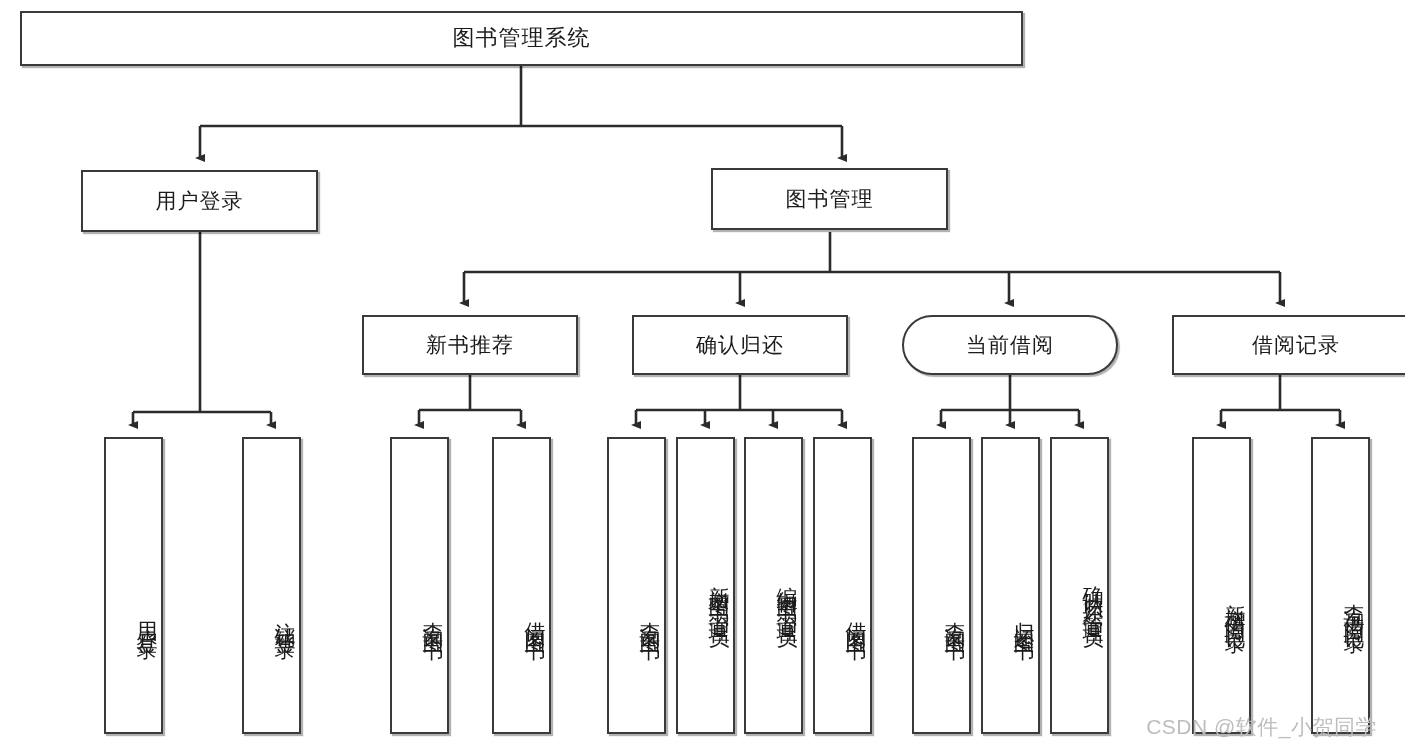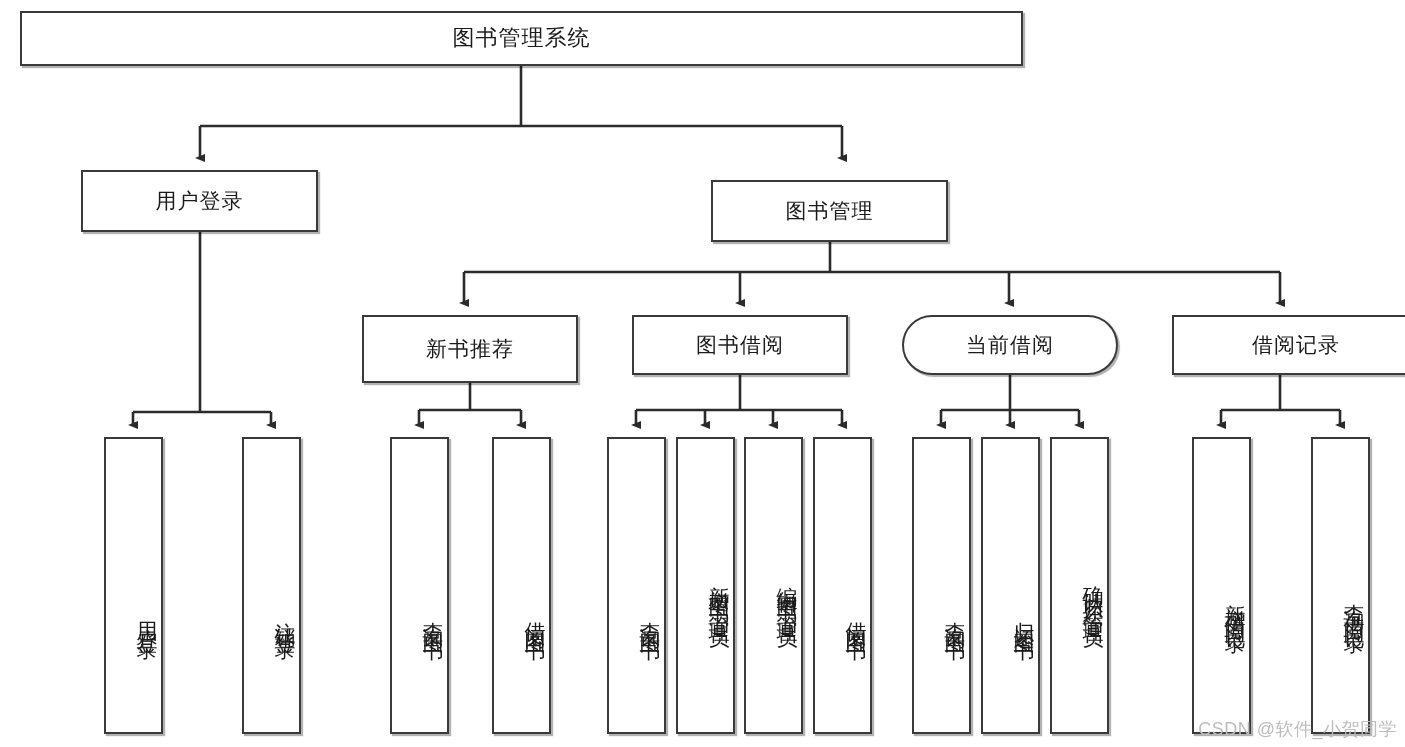--- a/index.html
+++ b/index.html
@@ -55,23 +55,23 @@
     overflow: hidden;
   }
   .node.vert.tall-text {
     padding-top: 20px;
   }
   .node.vert.mid-text {
     padding-top: 38px;
   }
   .watermark {
     position: absolute;
-    right: 8px;
+    right: 28px;
     bottom: 6px;
-    font-size: 18px;
+    font-size: 21px;
     color: #bdbdbd;
     letter-spacing: 0.5px;
     white-space: nowrap;
   }
 </style>
 </head>
 <body>
 
 <div id="canvas">
 
@@ -121,24 +121,24 @@
       <path d="M1280,375 L1280,410"></path>
       <path d="M1221,410 L1340,410"></path>
       <path d="M1221,410 L1221,425" marker-end="url(#arrow)"></path>
       <path d="M1340,410 L1340,425" marker-end="url(#arrow)"></path>
     </g>
   </svg>
 
   <div class="node horiz root" style="left:20px; top:11px; width:1003px; height:55px;">图书管理系统</div>
 
   <div class="node horiz" style="left:81px; top:170px; width:237px; height:62px;">用户登录</div>
-  <div class="node horiz" style="left:711px; top:180px; width:237px; height:62px;">图书管理</div>
+  <div class="node horiz" style="left:711px; top:168px; width:237px; height:62px;">图书管理</div>
 
-  <div class="node horiz" style="left:362px; top:315px; width:216px; height:68px;">新书推荐</div>
-  <div class="node horiz" style="left:632px; top:315px; width:216px; height:60px;">图书借阅</div>
+  <div class="node horiz" style="left:362px; top:315px; width:216px; height:60px;">新书推荐</div>
+  <div class="node horiz" style="left:632px; top:315px; width:216px; height:60px;">确认归还</div>
   <div class="node horiz" style="left:902px; top:315px; width:216px; height:60px;border-radius:30px;">当前借阅</div>
   <div class="node horiz" style="left:1172px; top:315px; width:248px; height:60px;">借阅记录</div>
 
   <div class="node vert" style="left:104px; top:437px; width:59px; height:297px;">用户登录</div>
   <div class="node vert" style="left:242px; top:437px; width:59px; height:297px;">注销登录</div>
 
   <div class="node vert" style="left:390px; top:437px; width:59px; height:297px;">查询图书</div>
   <div class="node vert" style="left:492px; top:437px; width:59px; height:297px;">借阅图书</div>
 
   <div class="node vert" style="left:607px; top:437px; width:59px; height:297px;">查询图书</div>

